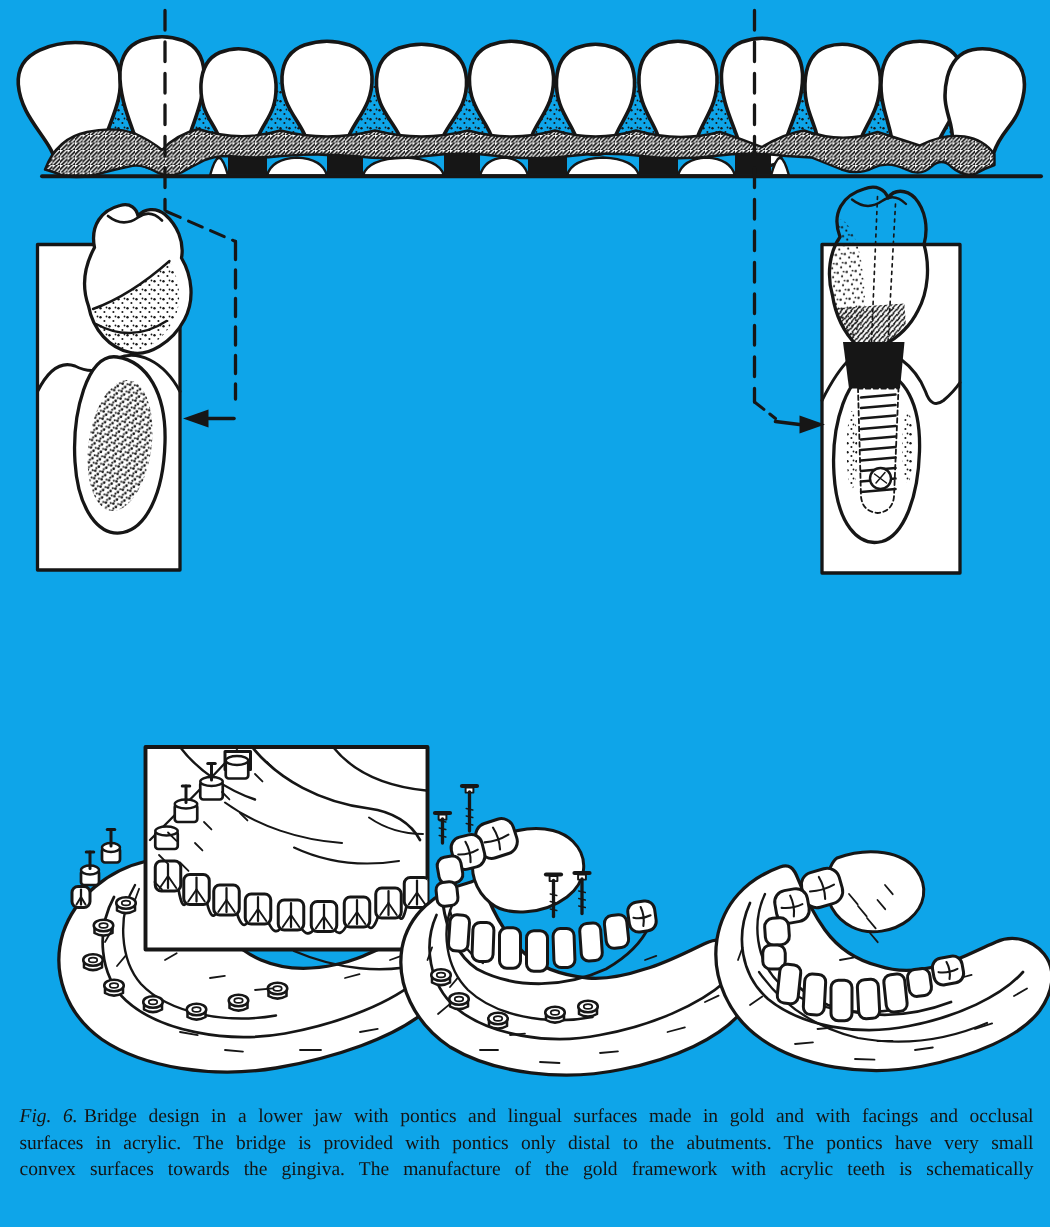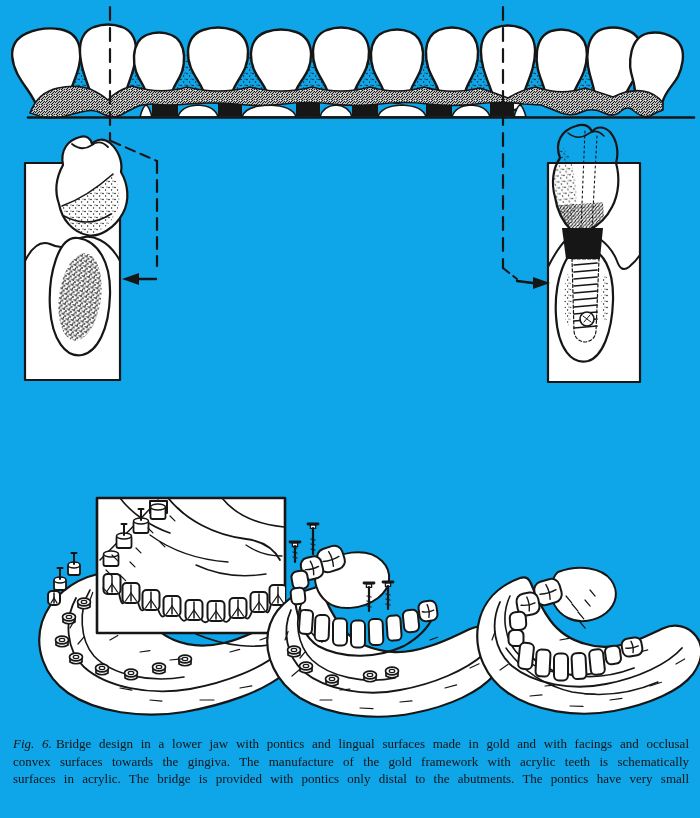--- a/index.html
+++ b/index.html
@@ -453,16 +453,16 @@
             <rect x="-10" y="-9" width="20" height="18" rx="6.3" fill="#fff" stroke="#161616" stroke-width="2"></rect>
             <path d="M -6.4,0 Q 0,2 6.4,0" fill="none" stroke="#161616" stroke-width="1.4"></path>
             <path d="M 0,-5.76 Q 2,0 0,5.76" fill="none" stroke="#161616" stroke-width="1.4"></path>
           </g>
         </g>
   </g>
 </svg>
 
 <div class="caption">
   <div class="cap-line j"><span class="fig-label">Fig. 6.</span><span>Bridge design in a lower jaw with pontics and lingual surfaces made in gold and with facings and occlusal</span></div>
+  <div class="cap-line j">surfaces in acrylic. The bridge is provided with pontics only distal to the abutments. The pontics have very small</div>
   <div class="cap-line j">convex surfaces towards the gingiva. The manufacture of the gold framework with acrylic teeth is schematically</div>
-  <div class="cap-line j">surfaces in acrylic. The bridge is provided with pontics only distal to the abutments. The pontics have very small</div>
 </div>
 </div>
 
 </body></html>

